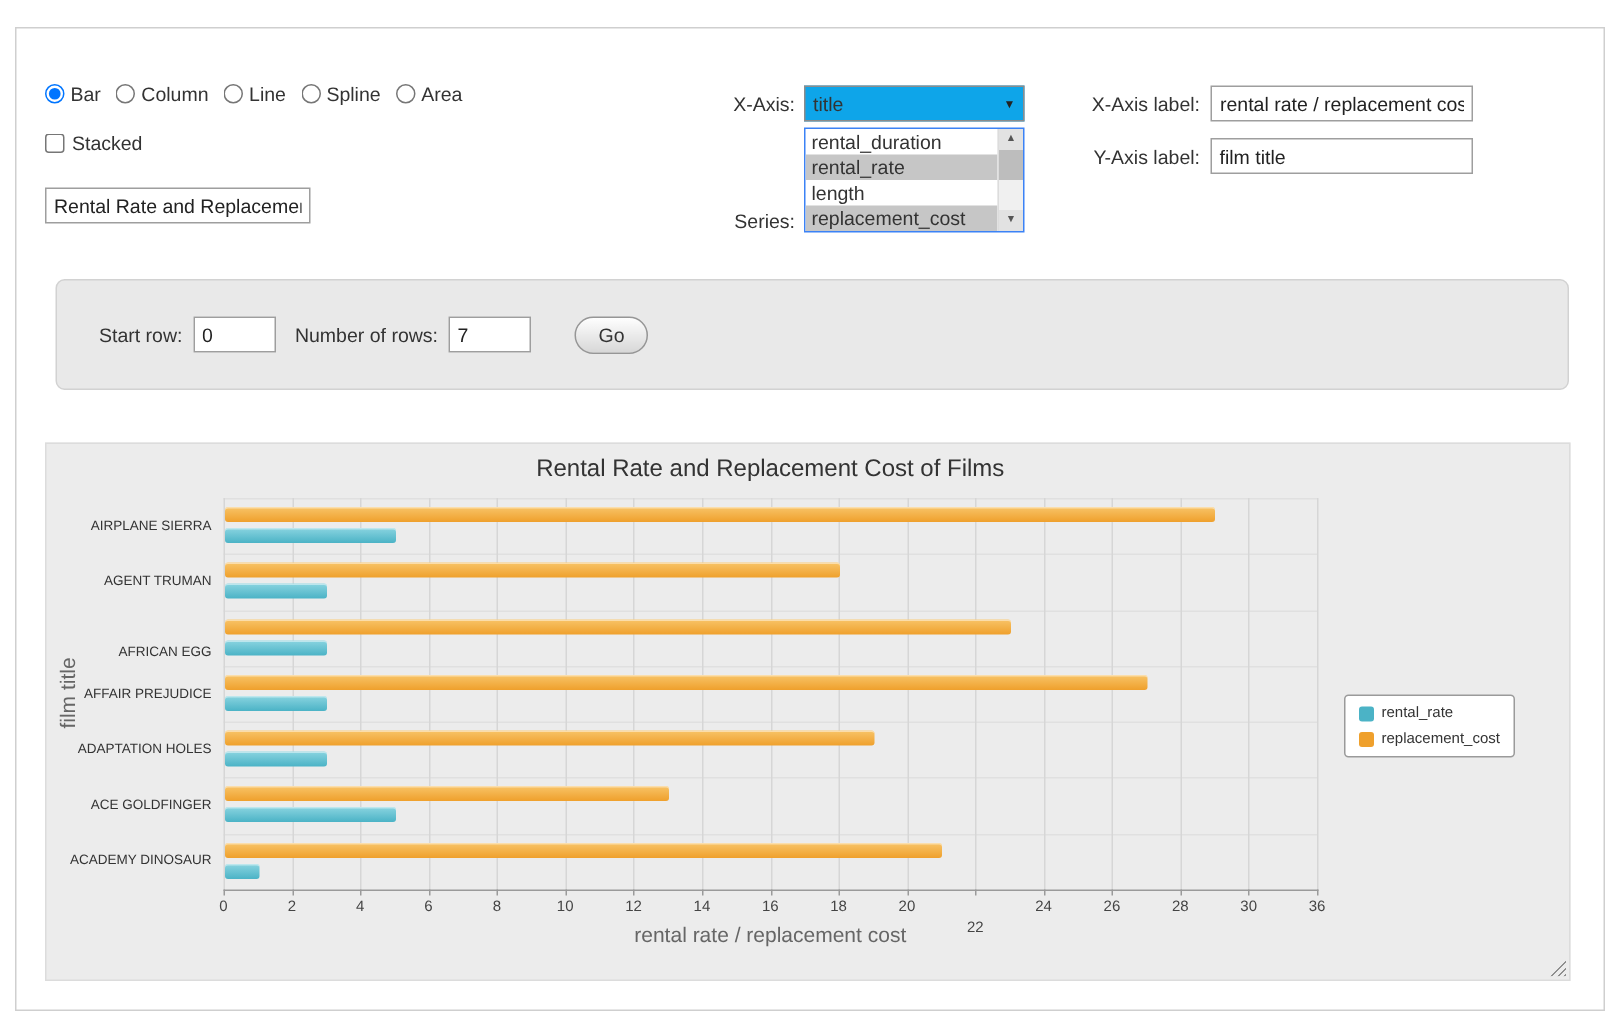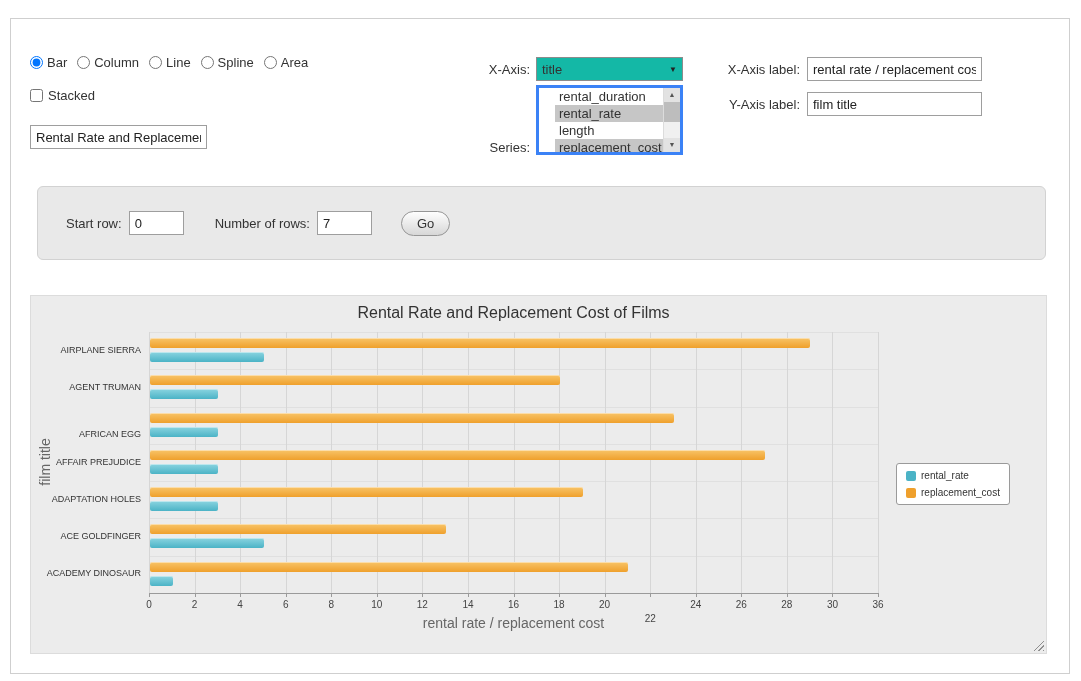--- a/index.html
+++ b/index.html
@@ -22,42 +22,42 @@
        font:13px "Liberation Sans",sans-serif;color:#222;background:#fff;}
   .title-input{position:absolute;left:30px;top:125px;width:177px;}
 
   .lbl{position:absolute;font-size:13px;color:#333;}
   .lbl-xaxis{left:440px;top:62px;width:90px;text-align:right;}
   .lbl-series{left:440px;top:140px;width:90px;text-align:right;}
   .lbl-xlabel{left:690px;top:62px;width:110px;text-align:right;}
   .lbl-ylabel{left:690px;top:97px;width:110px;text-align:right;}
 
   .select-box{position:absolute;left:536px;top:57px;width:147px;height:24px;box-sizing:border-box;
-        border:1px solid #8c8c8c;background:#14b8a6;display:flex;align-items:center;font-size:13px;cursor:default;}
+        border:1px solid #8c8c8c;background:#0ea5e9;display:flex;align-items:center;font-size:13px;cursor:default;}
   .select-text{flex:1;padding-left:5px;}
   .select-arrow{width:18px;text-align:center;font-size:8px;color:#222;}
 
   .series-box{position:absolute;left:536px;top:85px;width:147px;height:70px;box-sizing:border-box;
-        border:3px solid #3b82f6;background:#fff;display:flex;overflow:hidden;padding-left:16px;}
+        border:1px solid #3b82f6;background:#fff;display:flex;overflow:hidden;}
   .series-options{flex:1;font-size:13px;}
   .series-option{height:17px;line-height:17px;padding-left:4px;white-space:nowrap;cursor:default;}
   .series-option.selected{background:#c6c6c6;}
   .series-scrollbar{width:16px;background:#f0f0f0;border-left:1px solid #dcdcdc;display:flex;flex-direction:column;}
   .sb-btn{height:14px;background:#e2e2e2;color:#555;font-size:7px;text-align:center;line-height:14px;}
   .sb-thumb{height:20px;background:#bdbdbd;}
   .sb-track{flex:1;}
 
   .xlabel-input{position:absolute;left:807px;top:57px;width:175px;}
   .ylabel-input{position:absolute;left:807px;top:92px;width:175px;}
 
   .rows-panel{position:absolute;left:37px;top:186px;width:1009px;height:74px;box-sizing:border-box;
         background:#e9e9e9;border:1px solid #d2d2d2;border-radius:6px;
         display:flex;align-items:center;padding-left:28px;gap:7px;font-size:13px;}
   .rows-panel .small{width:55px;}
-  .rows-panel .ml{margin-left:24px;}
+  .rows-panel .ml{margin-left:6px;}
   .go-btn{margin-left:22px;padding:4px 15px;border:1px solid #969696;border-radius:13px;
         background:linear-gradient(#fefefe,#d7d7d7);font:13px "Liberation Sans",sans-serif;
         color:#333;cursor:pointer;}
 
   
   #chart{position:absolute;left:30px;top:295px;width:1017px;height:359px;box-sizing:border-box;
         background:#ececec;border:1px solid #dcdcdc;}
   .chart-title{position:absolute;left:118px;top:8px;width:729px;text-align:center;
         font-size:16px;color:#333;}
   .y-axis-title{position:absolute;left:14px;top:166px;transform:translate(-50%,-50%) rotate(-90deg);

